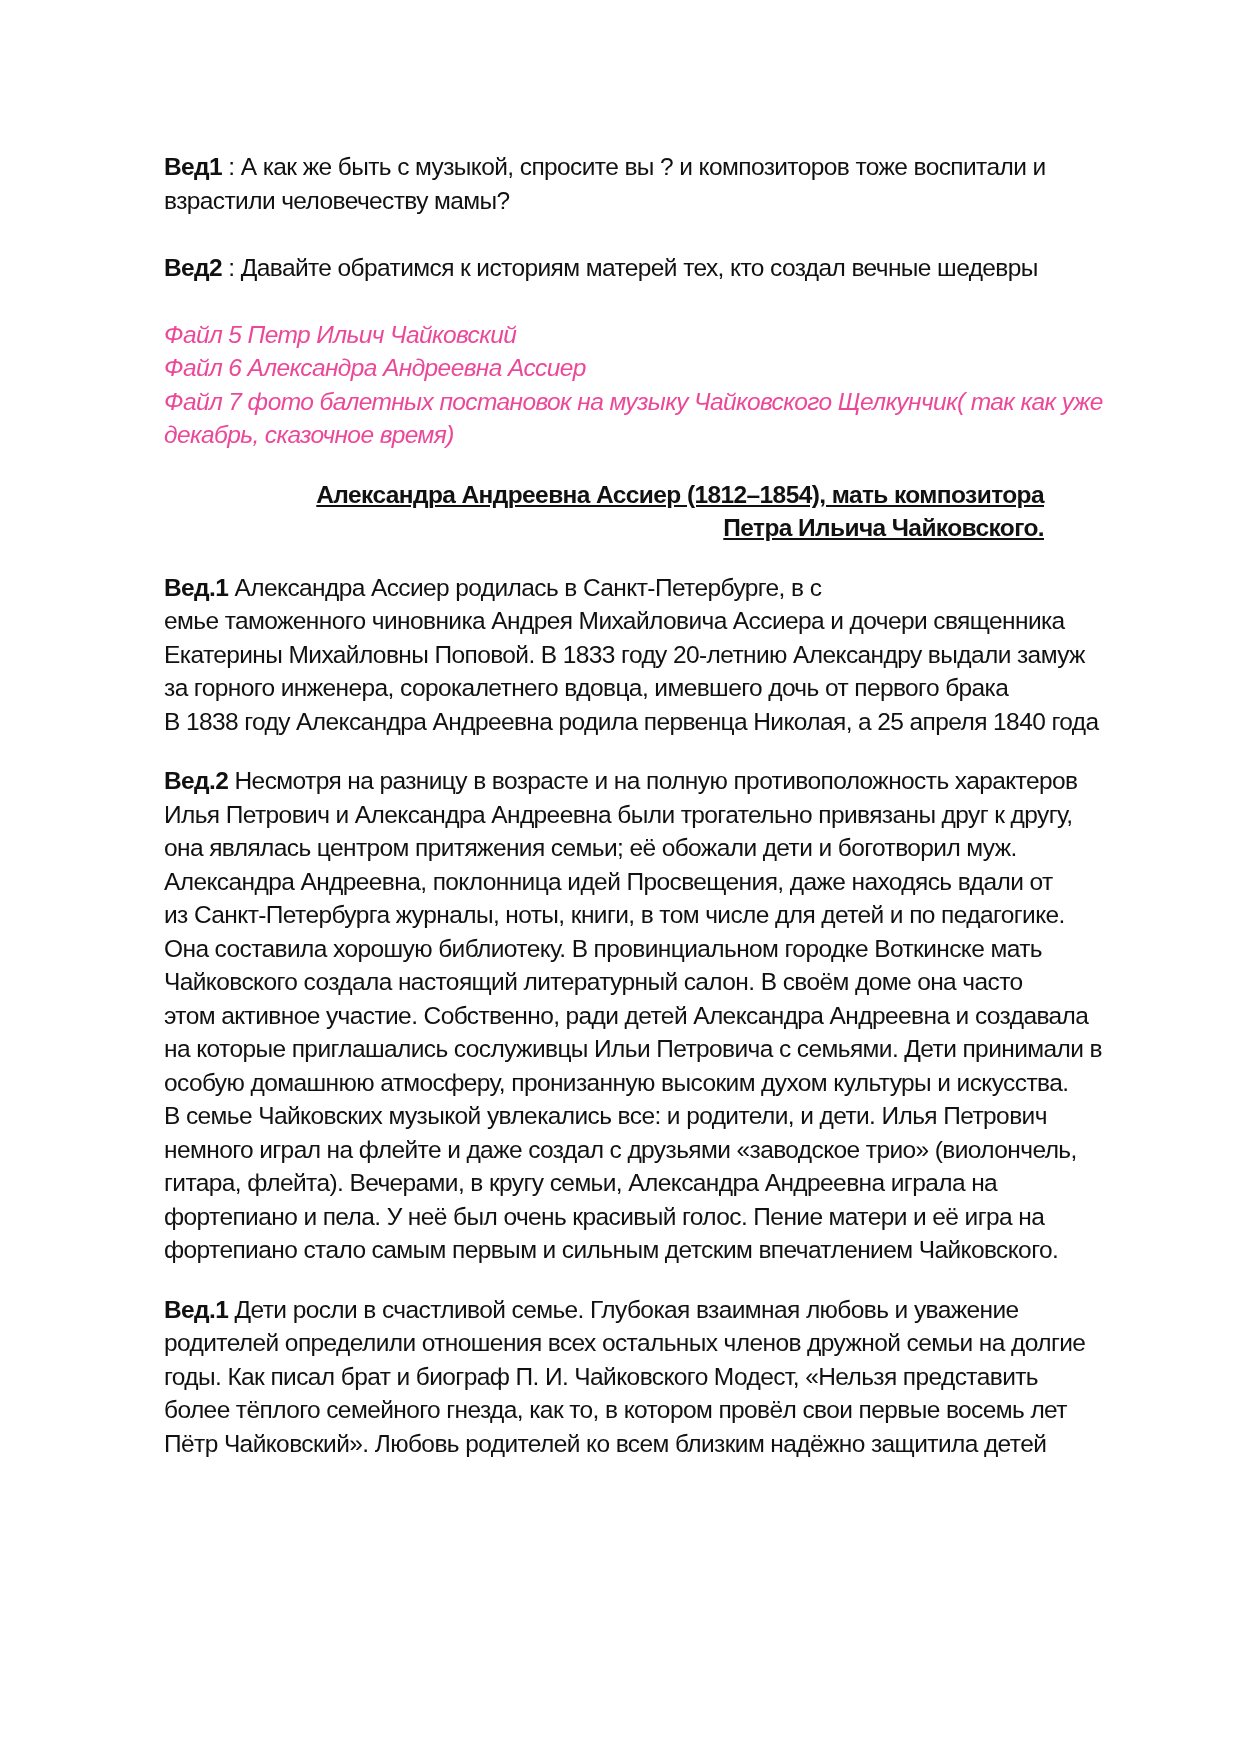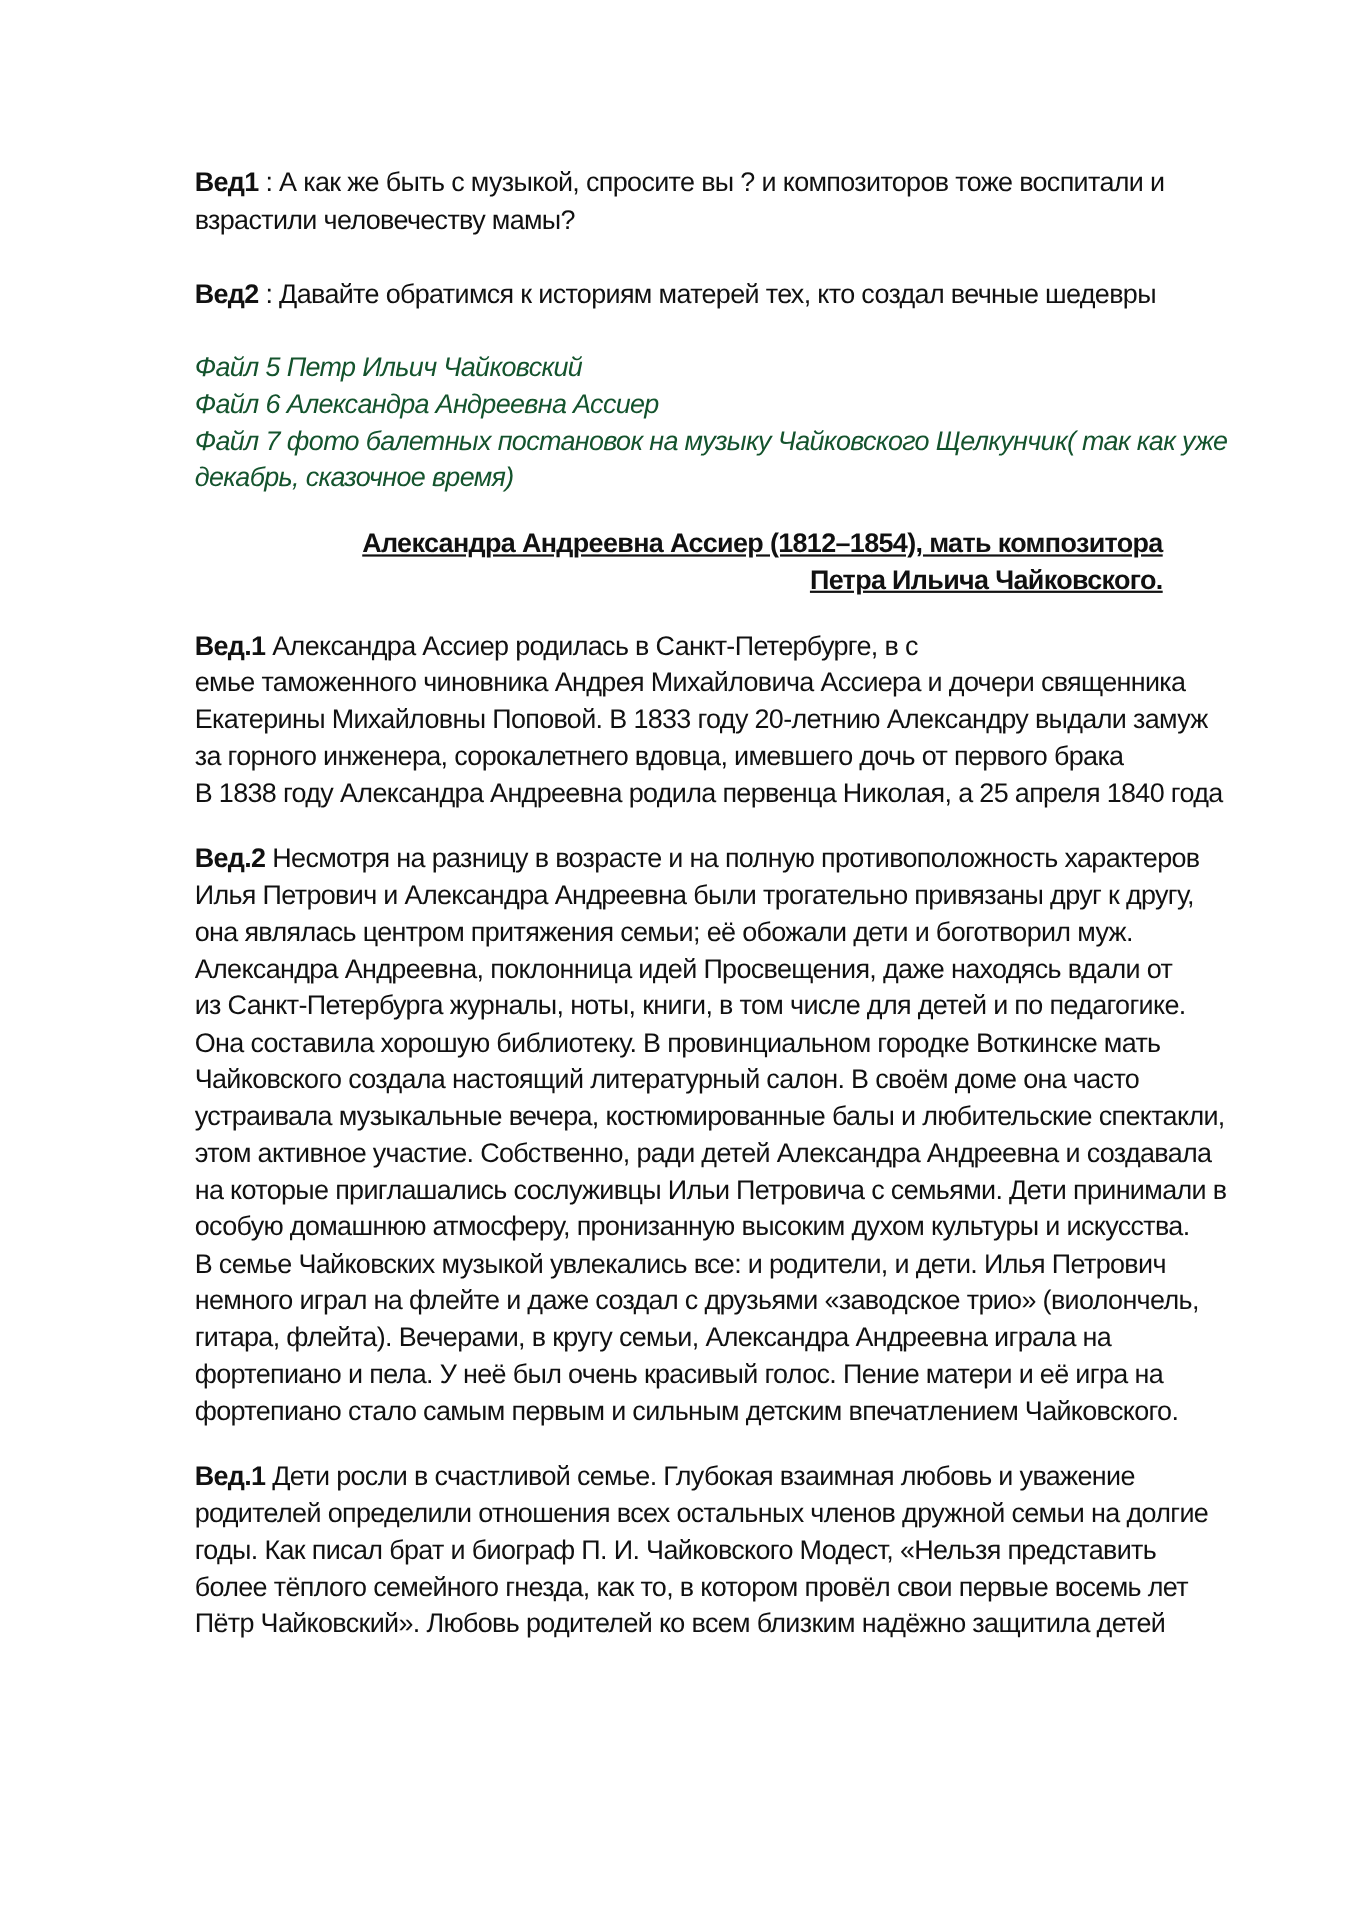--- a/index.html
+++ b/index.html
@@ -1,26 +1,26 @@
 <!DOCTYPE html>
 <html><head>
   <meta charset="utf-8">
   <style>
     html, body { margin: 0; padding: 0; background: #ffffff; }
     body { width: 1240px; height: 1754px; position: relative; overflow: hidden; }
     .page {
-      position: absolute; left: 177px; top: 150px; width: 980px;
+      position: absolute; left: 164px; top: 150px; width: 980px;
       font-family: "Liberation Sans", sans-serif;
       font-size: 24.5px; line-height: 33.5px; color: #111111;
       letter-spacing: -0.6px;
     }
     .block { margin: 0; }
     .gap { height: 33.5px; }
     .speaker { font-weight: bold; }
-    .red { color: #14532d; font-style: italic; }
+    .red { color: #ec4899; font-style: italic; }
     .title {
       text-align: right; font-weight: bold; text-decoration: underline;
       width: 880px; margin-left: 0;
     }
     .line { display: block; white-space: nowrap; }
   </style>
 </head>
 <body>
 
 <div class="page">
@@ -59,21 +59,20 @@
   <div class="gap" style="height:26px"></div>
 
   <p class="block">
     <span class="line"><span class="speaker">Вед.2</span><span> Несмотря на разницу в возрасте и на полную противоположность характеров</span></span>
     <span class="line">Илья Петрович и Александра Андреевна были трогательно привязаны друг к другу,</span>
     <span class="line">она являлась центром притяжения семьи; её обожали дети и боготворил муж.</span>
     <span class="line">Александра Андреевна, поклонница идей Просвещения, даже находясь вдали от</span>
     <span class="line">из Санкт-Петербурга журналы, ноты, книги, в том числе для детей и по педагогике.</span>
     <span class="line">Она составила хорошую библиотеку. В провинциальном городке Воткинске мать</span>
     <span class="line">Чайковского создала настоящий литературный салон. В своём доме она часто</span>
-    <span class="line">устраивала музыкальные вечера, костюмированные балы и любительские спектакли,</span>
     <span class="line">этом активное участие. Собственно, ради детей Александра Андреевна и создавала</span>
     <span class="line">на которые приглашались сослуживцы Ильи Петровича с семьями. Дети принимали в</span>
     <span class="line">особую домашнюю атмосферу, пронизанную высоким духом культуры и искусства.</span>
     <span class="line">В семье Чайковских музыкой увлекались все: и родители, и дети. Илья Петрович</span>
     <span class="line">немного играл на флейте и даже создал с друзьями «заводское трио» (виолончель,</span>
     <span class="line">гитара, флейта). Вечерами, в кругу семьи, Александра Андреевна играла на</span>
     <span class="line">фортепиано и пела. У неё был очень красивый голос. Пение матери и её игра на</span>
     <span class="line">фортепиано стало самым первым и сильным детским впечатлением Чайковского.</span>
   </p>
   <div class="gap" style="height:26px"></div>

